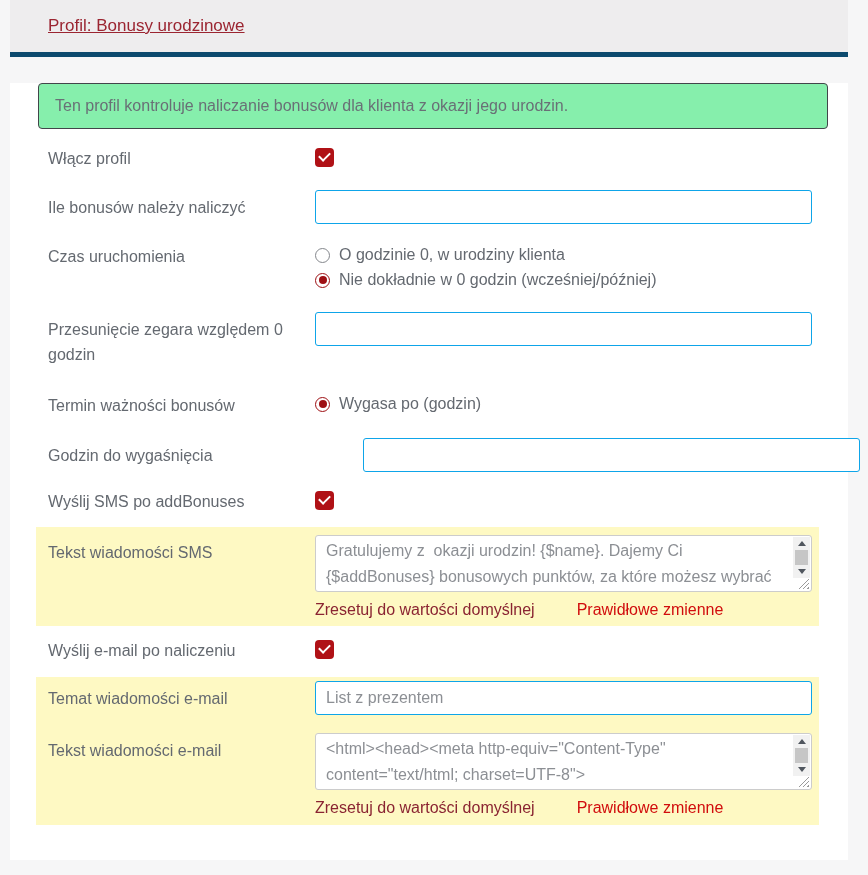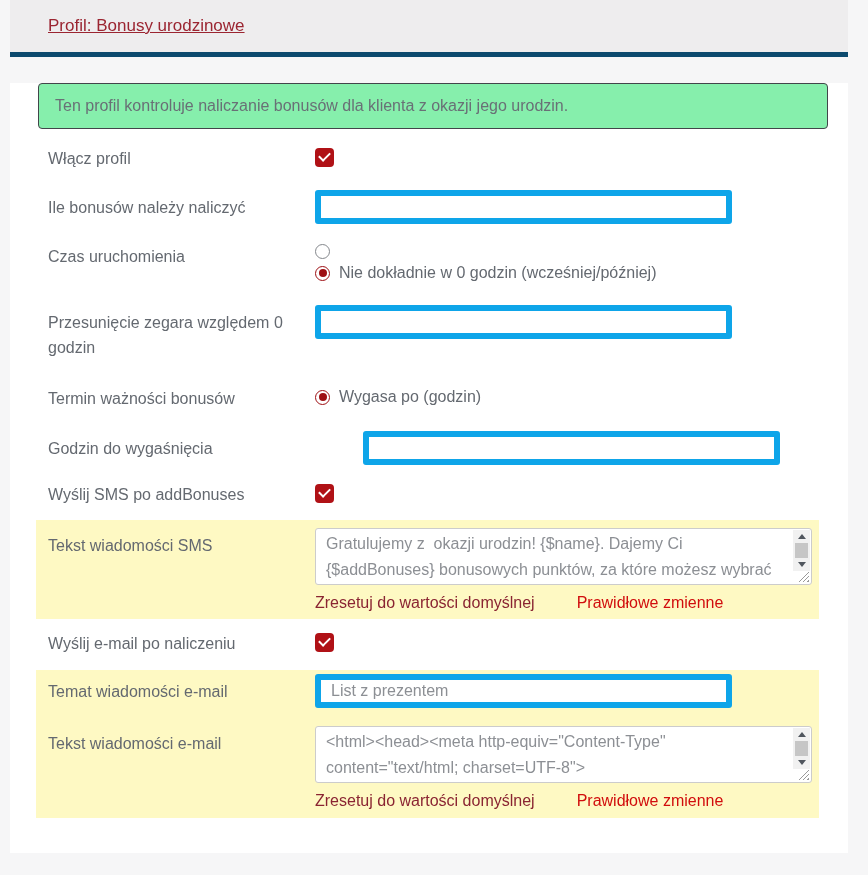--- a/index.html
+++ b/index.html
@@ -35,22 +35,22 @@
   .row-enable{margin-top:17px;}
   .row-bonus{margin-top:19px;}
   .row-launch{margin-top:20px;}
   .row-offset{margin-top:18px;}
   .row-expiry{margin-top:26px;}
   .row-hours{margin-top:20px;gap:48px;}
   .row-sms{margin-top:17px;}
   .row-email{margin-top:12px;}
   
   .text-input{
-    width:417px;height:34px;box-sizing:border-box;
-    border:6px solid #0ea5e9;border-radius:3px;background:#fff;
+    width:497px;height:34px;box-sizing:border-box;
+    border:1px solid #0ea5e9;border-radius:3px;background:#fff;
     font-family:"Liberation Sans",sans-serif;font-size:16px;color:#8c8f94;
     padding:0 10px;outline:none;
   }
   
   .checkbox{
     width:19px;height:19px;border-radius:4px;background:#b01116;
     position:relative;display:inline-block;cursor:pointer;margin-top:2px;
   }
   .checkbox::after{
     content:"";position:absolute;left:4px;top:4px;width:9px;height:5px;
@@ -138,20 +138,21 @@
       <div class="ctl">
         <input type="text" class="text-input" value="" style="">
       </div>
     </div>
 
     <div class="row row-launch">
       <div class="lbl">Czas uruchomienia</div>
       <div class="ctl">
         <div class="radio-line">
           <span class="radio"></span>
+          <span class="radio-text">O godzinie 0, w urodziny klienta</span>
         </div>
         <div class="radio-line">
           <span class="radio checked"></span>
           <span class="radio-text">Nie dokładnie w 0 godzin (wcześniej/później)</span>
         </div>
       </div>
     </div>
 
     <div class="row row-offset">
       <div class="lbl pad">Przesunięcie zegara względem 0 godzin</div>

